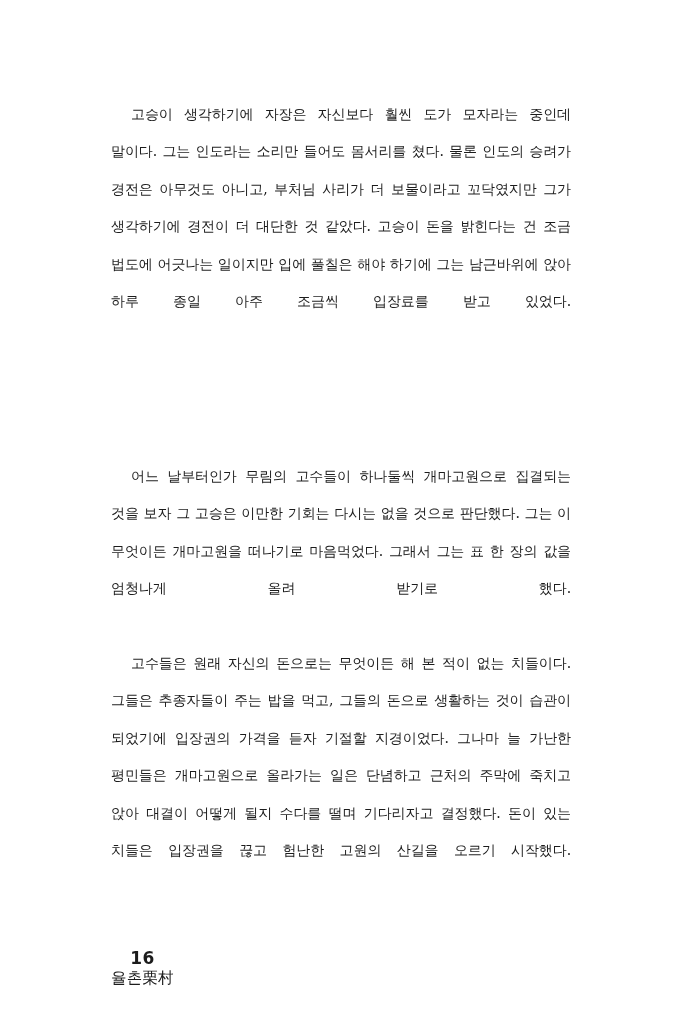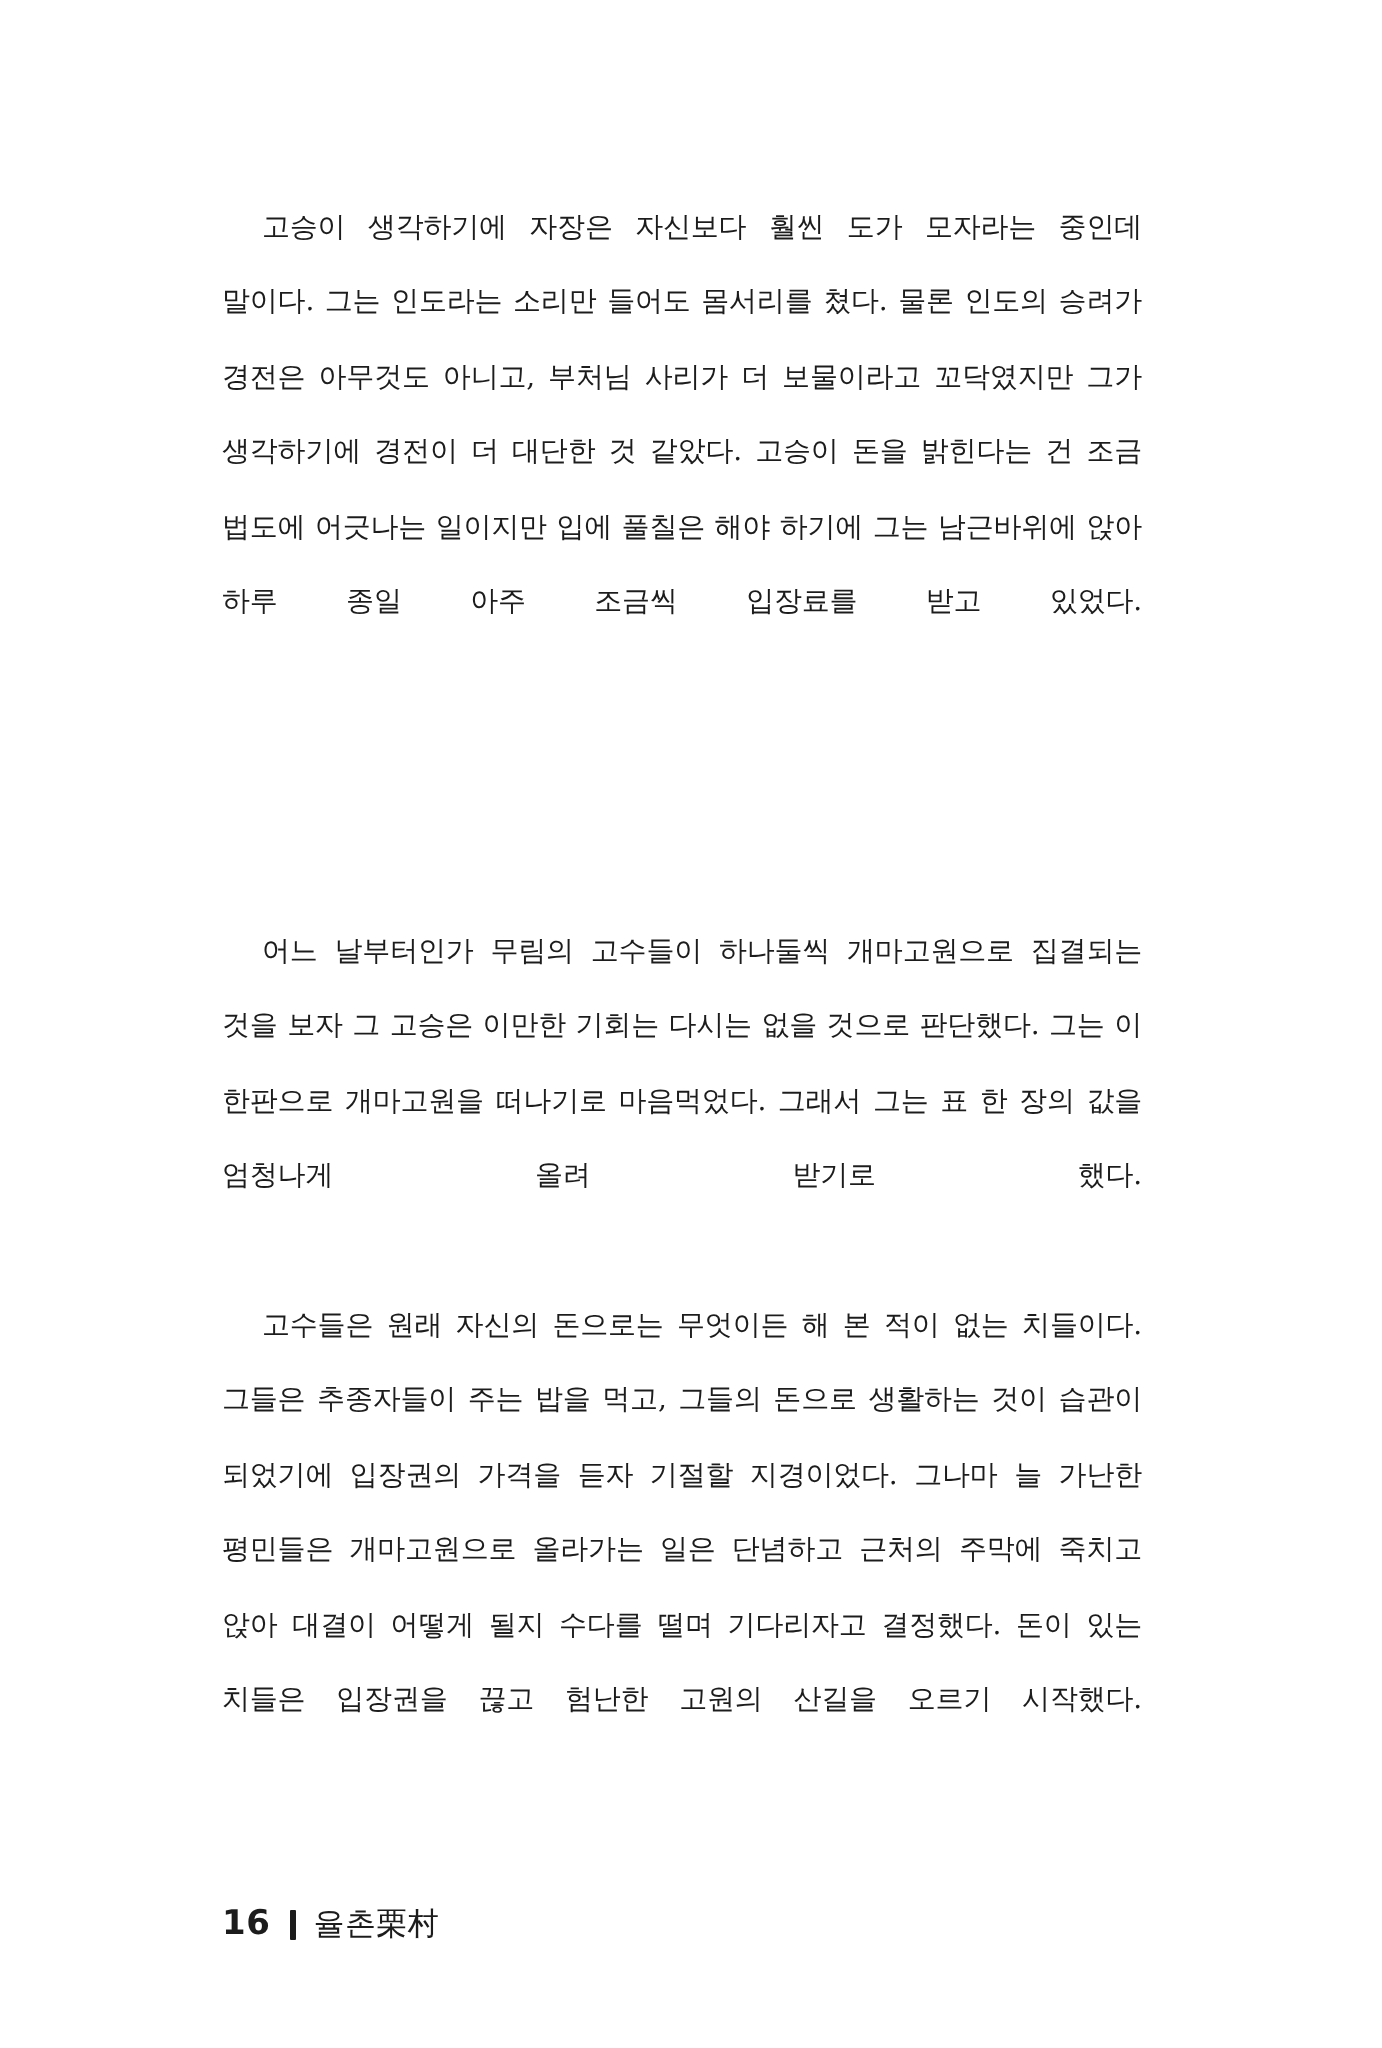--- a/index.html
+++ b/index.html
@@ -56,20 +56,21 @@
 
   
   .footer {
     position: absolute;
     left: 111px;
     top: 948px;
     display: flex;
     align-items: center;
     gap: 0;
     height: 28px;
+    flex-direction: column;
   }
 
   .folio {
     font-family: "DejaVu Sans", "Liberation Sans", sans-serif;
     font-size: 17px;
     font-weight: 700;
     color: #1c1c1c;
     letter-spacing: 0.3px;
   }
 
@@ -94,21 +95,21 @@
 <body>
 
 <div class="page">
 
   <div class="textblock">
 
     <p class="para">고승이 생각하기에 자장은 자신보다 훨씬 도가 모자라는 중인데 말이다. 그는 인도라는 소리만 들어도 몸서리를 쳤다. 물론 인도의 승려가 경전은 아무것도 아니고, 부처님 사리가 더 보물이라고 꼬닥였지만 그가 생각하기에 경전이 더 대단한 것 같았다. 고승이 돈을 밝힌다는 건 조금 법도에 어긋나는 일이지만 입에 풀칠은 해야 하기에 그는 남근바위에 앉아 하루 종일 아주 조금씩 입장료를 받고 있었다.</p>
 
     <div class="scene-gap"></div>
 
-    <p class="para">어느 날부터인가 무림의 고수들이 하나둘씩 개마고원으로 집결되는 것을 보자 그 고승은 이만한 기회는 다시는 없을 것으로 판단했다. 그는 이 한판으로 개마고원을 떠나기로 마음먹었다. 그래서 그는 표 한 장의 값을 엄청나게 올려 받기로 했다.</p>
+    <p class="para">어느 날부터인가 무림의 고수들이 하나둘씩 개마고원으로 집결되는 것을 보자 그 고승은 이만한 기회는 다시는 없을 것으로 판단했다. 그는 이 무엇이든 개마고원을 떠나기로 마음먹었다. 그래서 그는 표 한 장의 값을 엄청나게 올려 받기로 했다.</p>
 
     <p class="para">고수들은 원래 자신의 돈으로는 무엇이든 해 본 적이 없는 치들이다. 그들은 추종자들이 주는 밥을 먹고, 그들의 돈으로 생활하는 것이 습관이 되었기에 입장권의 가격을 듣자 기절할 지경이었다. 그나마 늘 가난한 평민들은 개마고원으로 올라가는 일은 단념하고 근처의 주막에 죽치고 앉아 대결이 어떻게 될지 수다를 떨며 기다리자고 결정했다. 돈이 있는 치들은 입장권을 끊고 험난한 고원의 산길을 오르기 시작했다.</p>
 
   </div>
 
   <div class="footer">
     <span class="folio">16</span>
     <span class="folio-rule"></span>
     <span class="running-title">율촌栗村</span>
   </div>

